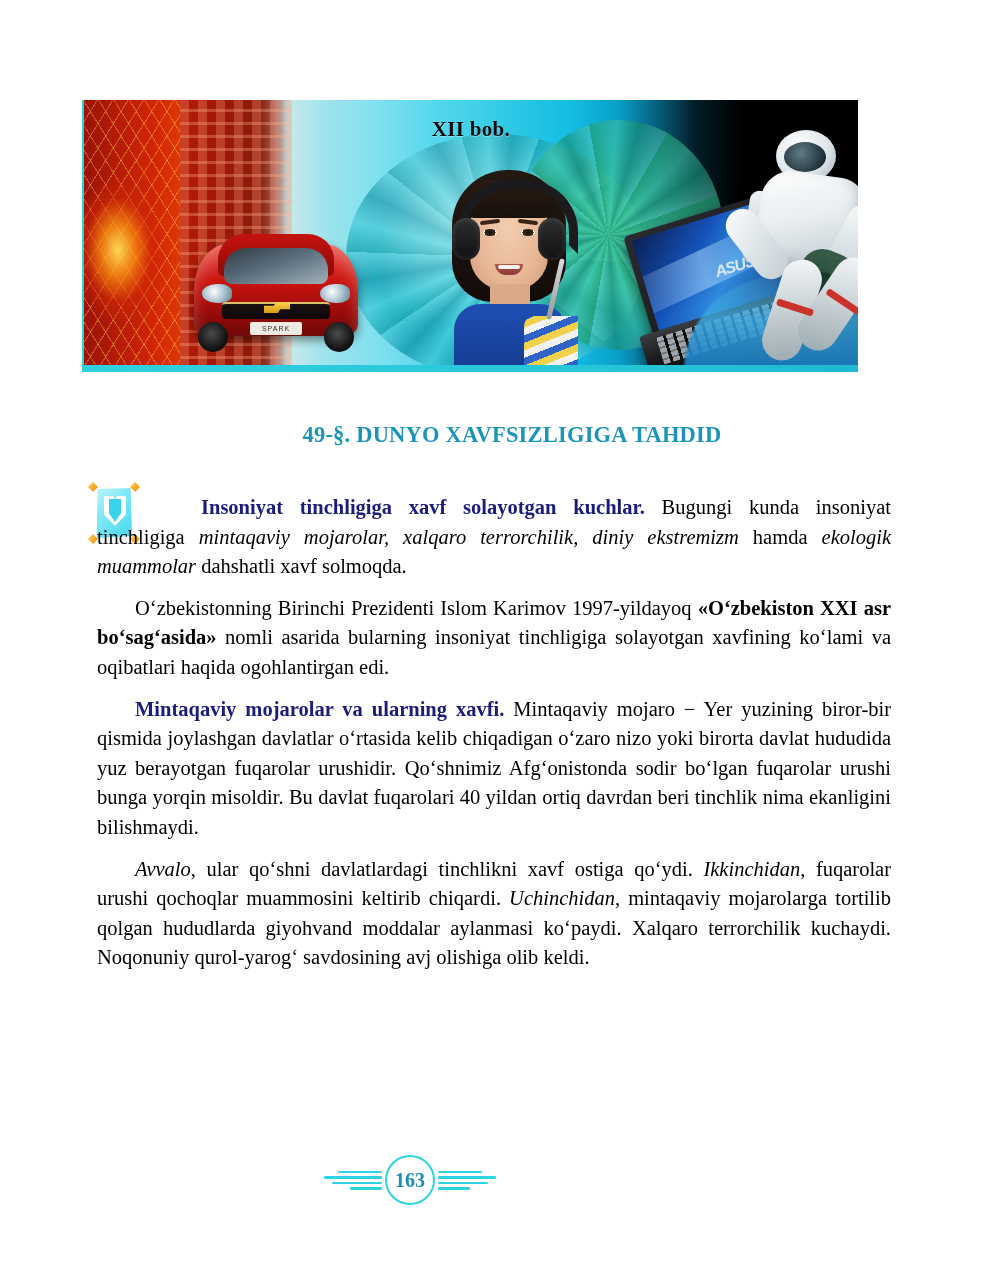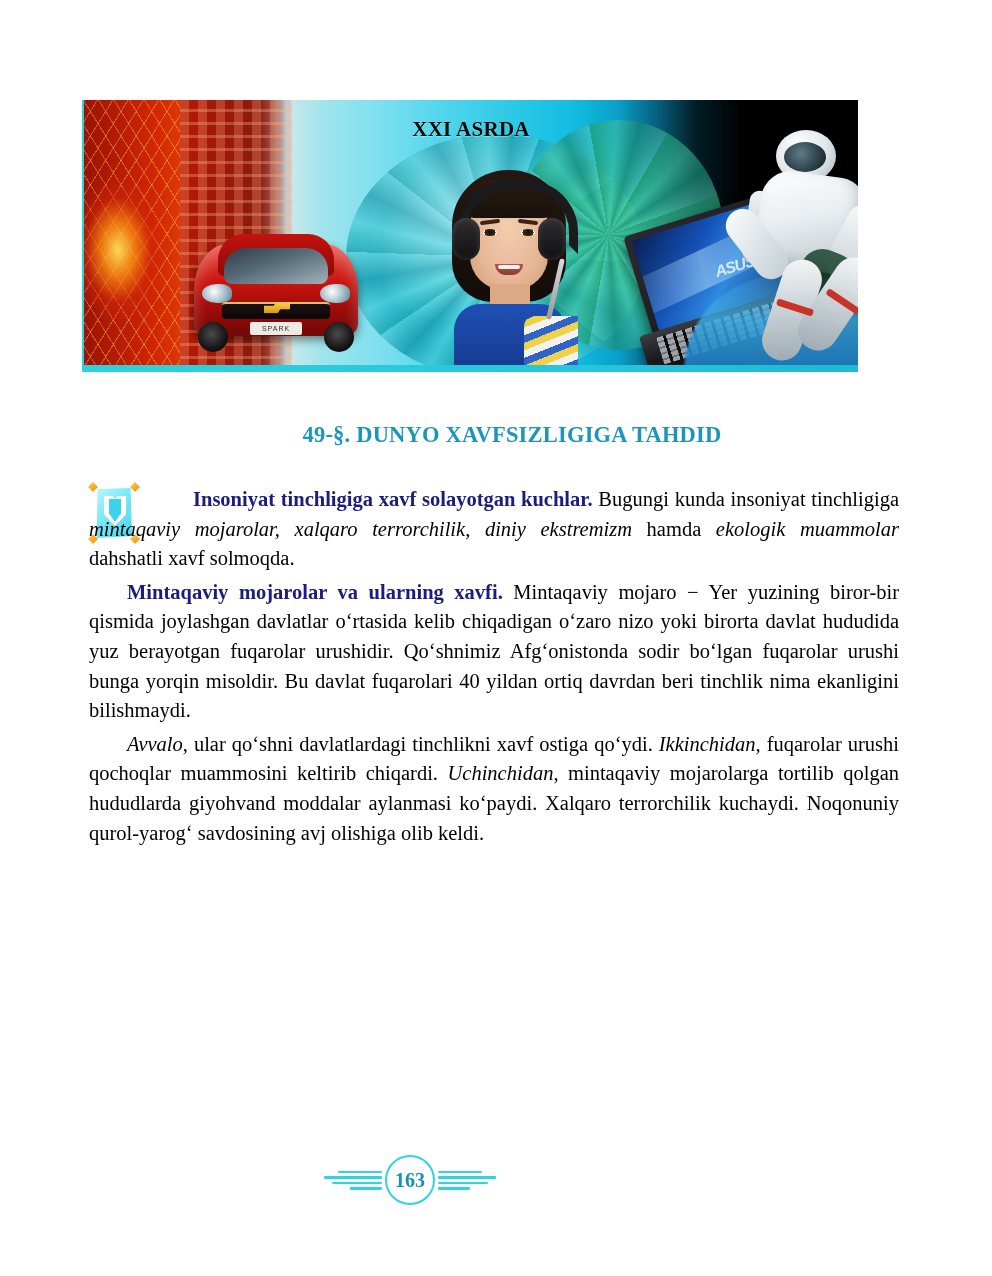--- a/index.html
+++ b/index.html
@@ -294,21 +294,21 @@
   .content {
     position: absolute;
     left: 85px;
     top: 481px;
     width: 818px;
     font-size: 20.5px;
     line-height: 29.6px;
     text-align: justify;
     text-justify: inter-word;
   }
-  .content p { margin: 4px; }
+  .content p { margin: 12px; }
   .p-indent { text-indent: 38px; }
   .p-hang-first { text-indent: 104px; }
   .lead-blue { font-weight: bold; color: #1c1c7e; }
   .ital { font-style: italic; }
   .bold { font-weight: bold; }
 
   .book-icon {
     position: absolute;
     left: 88px;
     top: 482px;
@@ -436,40 +436,41 @@
     <div class="astro-green"></div>
     <div class="astro-leg l"></div>
     <div class="astro-leg r"></div>
     <div class="astro-stripe s1"></div>
     <div class="astro-stripe s2"></div>
   </div>
 
   <div class="banner-bottom-strip"></div>
 
   <div class="banner-title">
-    <div class="l3">XXI ASRDA</div>
+    <div class="l1">XII bob.</div>
   </div>
 </div>
 
 <div class="section-heading">49-§. DUNYO XAVFSIZLIGIGA TAHDID</div>
 
 <div class="book-icon">
   <div class="plate"></div>
   <div class="book"></div>
   <div class="book-in"></div>
   <div class="handle tl"></div>
   <div class="handle tr"></div>
   <div class="handle bl"></div>
   <div class="handle br"></div>
 </div>
 
 <div class="content">
 
   <p class="p-hang-first"><span class="lead-blue">Insoniyat tinchligiga xavf solayotgan kuchlar.</span><span> Bugungi kunda insoniyat tinchligiga </span><span class="ital">mintaqaviy mojarolar, xalqaro terrorchilik, diniy ekstremizm</span><span> hamda </span><span class="ital">ekologik muammolar</span><span> dahshatli xavf solmoqda.</span></p>
 
+  <p class="p-indent"><span>O‘zbekistonning Birinchi Prezidenti Islom Karimov 1997-yildayoq </span><span class="bold">«O‘zbekiston XXI asr bo‘sag‘asida»</span><span> nomli asarida bularning insoniyat tinchligiga solayotgan xavfining ko‘lami va oqibatlari haqida ogohlantirgan edi.</span></p>
 
   <p class="p-indent"><span class="lead-blue">Mintaqaviy mojarolar va ularning xavfi.</span><span> Mintaqaviy mojaro − Yer yuzining biror-bir qismida joylashgan davlatlar o‘rtasida kelib chiqadigan o‘zaro nizo yoki birorta davlat hududida yuz berayotgan fuqarolar urushidir. Qo‘shnimiz Afg‘onistonda sodir bo‘lgan fuqarolar urushi bunga yorqin misoldir. Bu davlat fuqarolari 40 yildan ortiq davrdan beri tinchlik nima ekanligini bilishmaydi.</span></p>
 
 
   <p class="p-indent"><span class="ital">Avvalo</span><span>, ular qo‘shni davlatlardagi tinchlikni xavf ostiga qo‘ydi. </span><span class="ital">Ikkinchidan,</span><span> fuqarolar urushi qochoqlar muammosini keltirib chiqardi. </span><span class="ital">Uchinchidan</span><span>, mintaqaviy mojarolarga tortilib qolgan hududlarda giyohvand moddalar aylanmasi ko‘paydi. Xalqaro terrorchilik kuchaydi. Noqonuniy qurol-yarog‘ savdosining avj olishiga olib keldi.</span></p>
 
 </div>
 
 <div class="page-footer">
   <div class="orn left">

